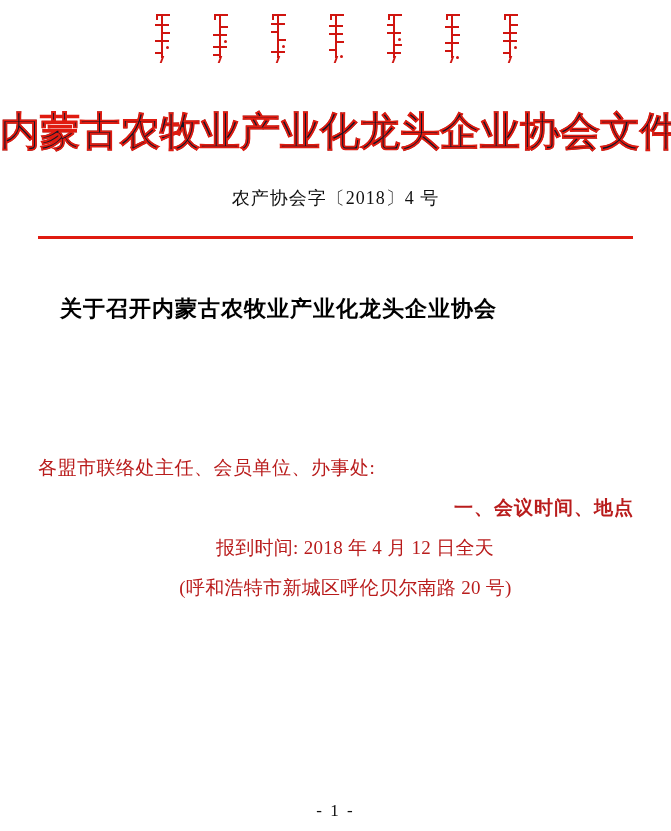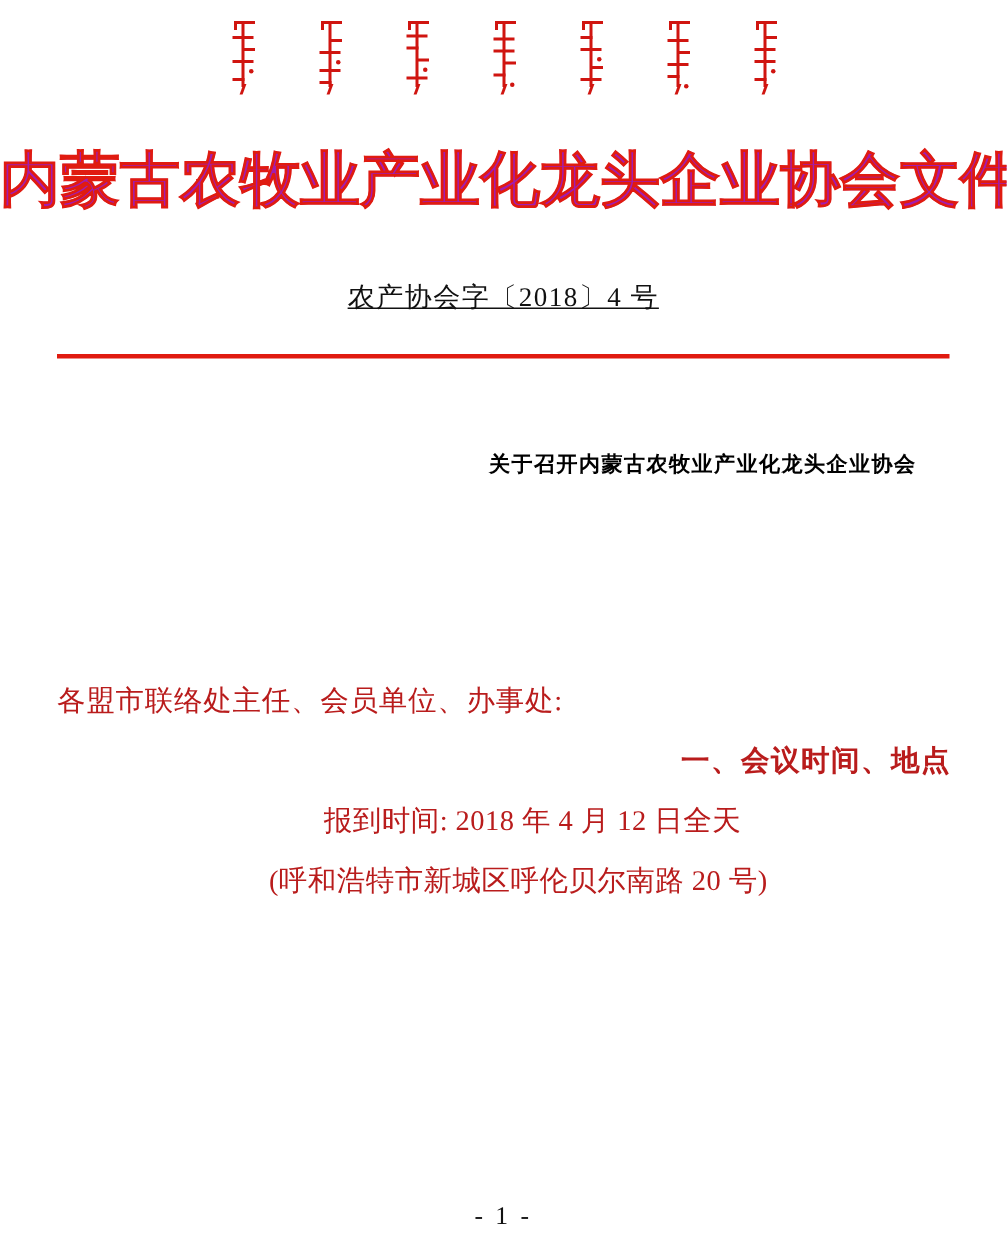--- a/index.html
+++ b/index.html
@@ -80,66 +80,65 @@
     bottom: -3px;
     width: 2px;
     height: 7px;
     background: #d01510;
     transform: skewX(-20deg);
   }
 
   
   .doc-title {
     position: absolute;
-    top: 92px;
-    left: 0;
-    width: 671px;
-    text-align: center;
-    color: #a21caf;
+    top: 104px;
+    left: 0;
+    width: 671px;
+    text-align: center;
+    color: #0f172a;
     font-family: "Liberation Sans", sans-serif;
     font-weight: bold;
     font-size: 40px;
     letter-spacing: 0px;
     white-space: nowrap;
     -webkit-text-stroke: 0.6px #e01b10;
   }
 
   
   .doc-number {
     position: absolute;
     top: 186px;
     left: 0;
     width: 671px;
     text-align: center;
     font-size: 18px;
     color: #111;
     letter-spacing: 1px;
-    text-decoration: underline;
   }
 
   
   .red-rule {
     position: absolute;
     top: 236px;
     left: 38px;
     width: 595px;
     height: 3px;
     background: #e01b10;
   }
 
   
   .subject {
     position: absolute;
     top: 272px;
     left: 60px;
     width: 551px;
-    text-align: right;
+    text-align: left;
     font-family: "Liberation Sans", sans-serif;
     font-weight: bold;
-    font-size: 14px;
+    font-size: 22px;
     line-height: 74px;
     color: #000;
     letter-spacing: 1px;
   }
   .subject .line2 { display: block; }
 
   
   .body-area {
     position: absolute;
     top: 448px;

